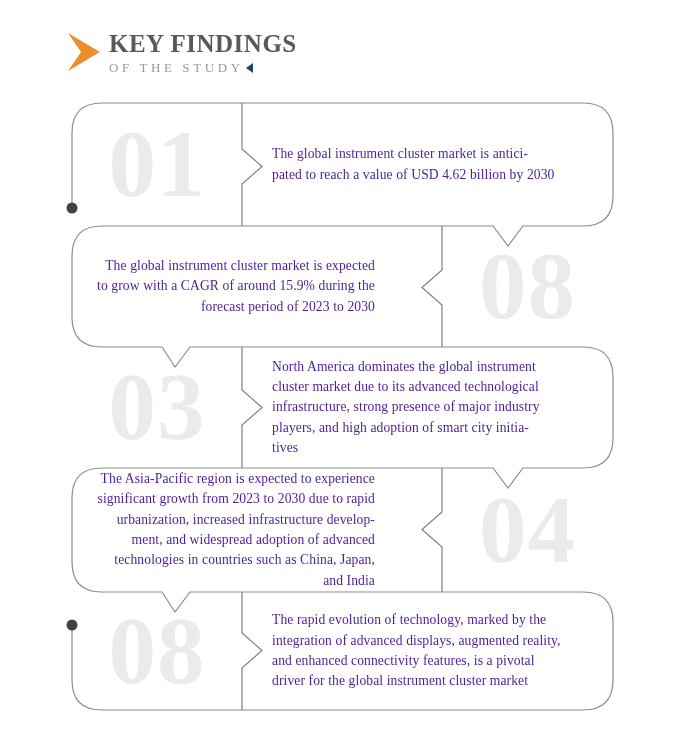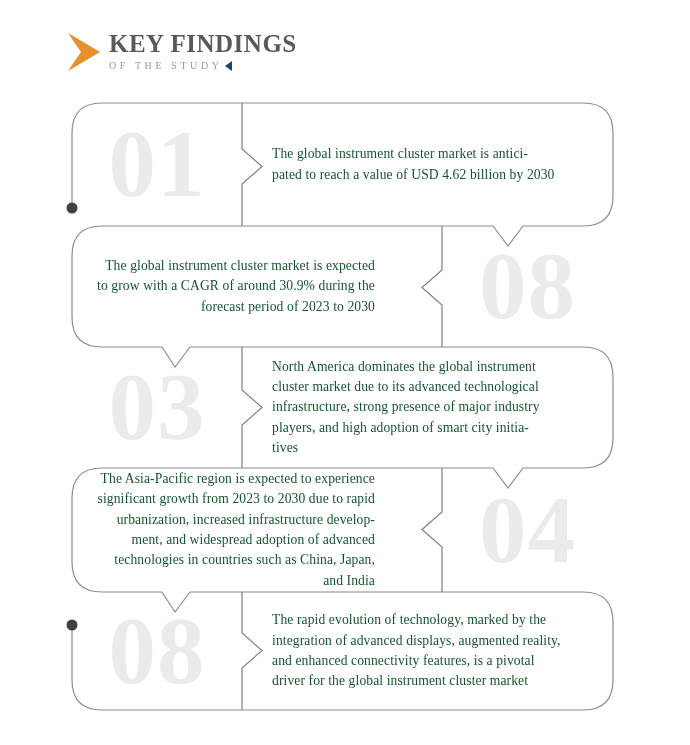--- a/index.html
+++ b/index.html
@@ -18,37 +18,37 @@
   .header-icon{display:block;margin-top:2px;}
   .header-text{margin-left:7px;}
   .header-title{
     font-size:25px;font-weight:700;color:#58595b;
     letter-spacing:0.5px;line-height:1.05;
   }
   .header-sub{
     display:flex;align-items:center;margin-top:3px;
   }
   .header-subtitle{
-    font-size:10px;font-weight:400;color:#97999b;
+    font-size:13px;font-weight:400;color:#97999b;
     letter-spacing:3.6px;
   }
   .accent-mark{
     width:0;height:0;margin-left:2px;
     border-top:5px solid transparent;
     border-bottom:5px solid transparent;
     border-right:7px solid #16476b;
   }
   .big-num{
     position:absolute;display:flex;align-items:center;justify-content:center;
     font-size:95px;font-weight:700;color:#ebebeb;
     letter-spacing:1px;user-select:none;line-height:1;
   }
   .finding-text{
     position:absolute;display:flex;align-items:center;
-    font-size:13.6px;line-height:1.5;color:#14532d;letter-spacing:0.1px;
+    font-size:13.6px;line-height:1.5;color:#4c1d95;letter-spacing:0.1px;
   }
   .finding-text span{white-space:pre;display:block;width:100%;}
   .align-left{justify-content:flex-start;}
   .align-left span{text-align:left;}
   .align-right{justify-content:flex-end;}
   .align-right span{text-align:right;}
   
   .num-1{left:72px;top:103px;width:170px;height:123px;}
   .txt-1{left:272px;top:103px;width:330px;height:123px;}
   .num-2{left:442px;top:226px;width:171px;height:121px;}
@@ -99,21 +99,21 @@
 
   <div class="big-num num-1">01</div>
   <div class="finding-text align-left txt-1">
     <span>The global instrument cluster market is antici-
 pated to reach a value of USD 4.62 billion by 2030</span>
   </div>
 
   <div class="big-num num-2">08</div>
   <div class="finding-text align-right txt-2">
     <span>The global instrument cluster market is expected
-to grow with a CAGR of around 30.9% during the
+to grow with a CAGR of around 15.9% during the
 forecast period of 2023 to 2030</span>
   </div>
 
   <div class="big-num num-3">03</div>
   <div class="finding-text align-left txt-3">
     <span>North America dominates the global instrument
 cluster market due to its advanced technological
 infrastructure, strong presence of major industry
 players, and high adoption of smart city initia-
 tives</span>

